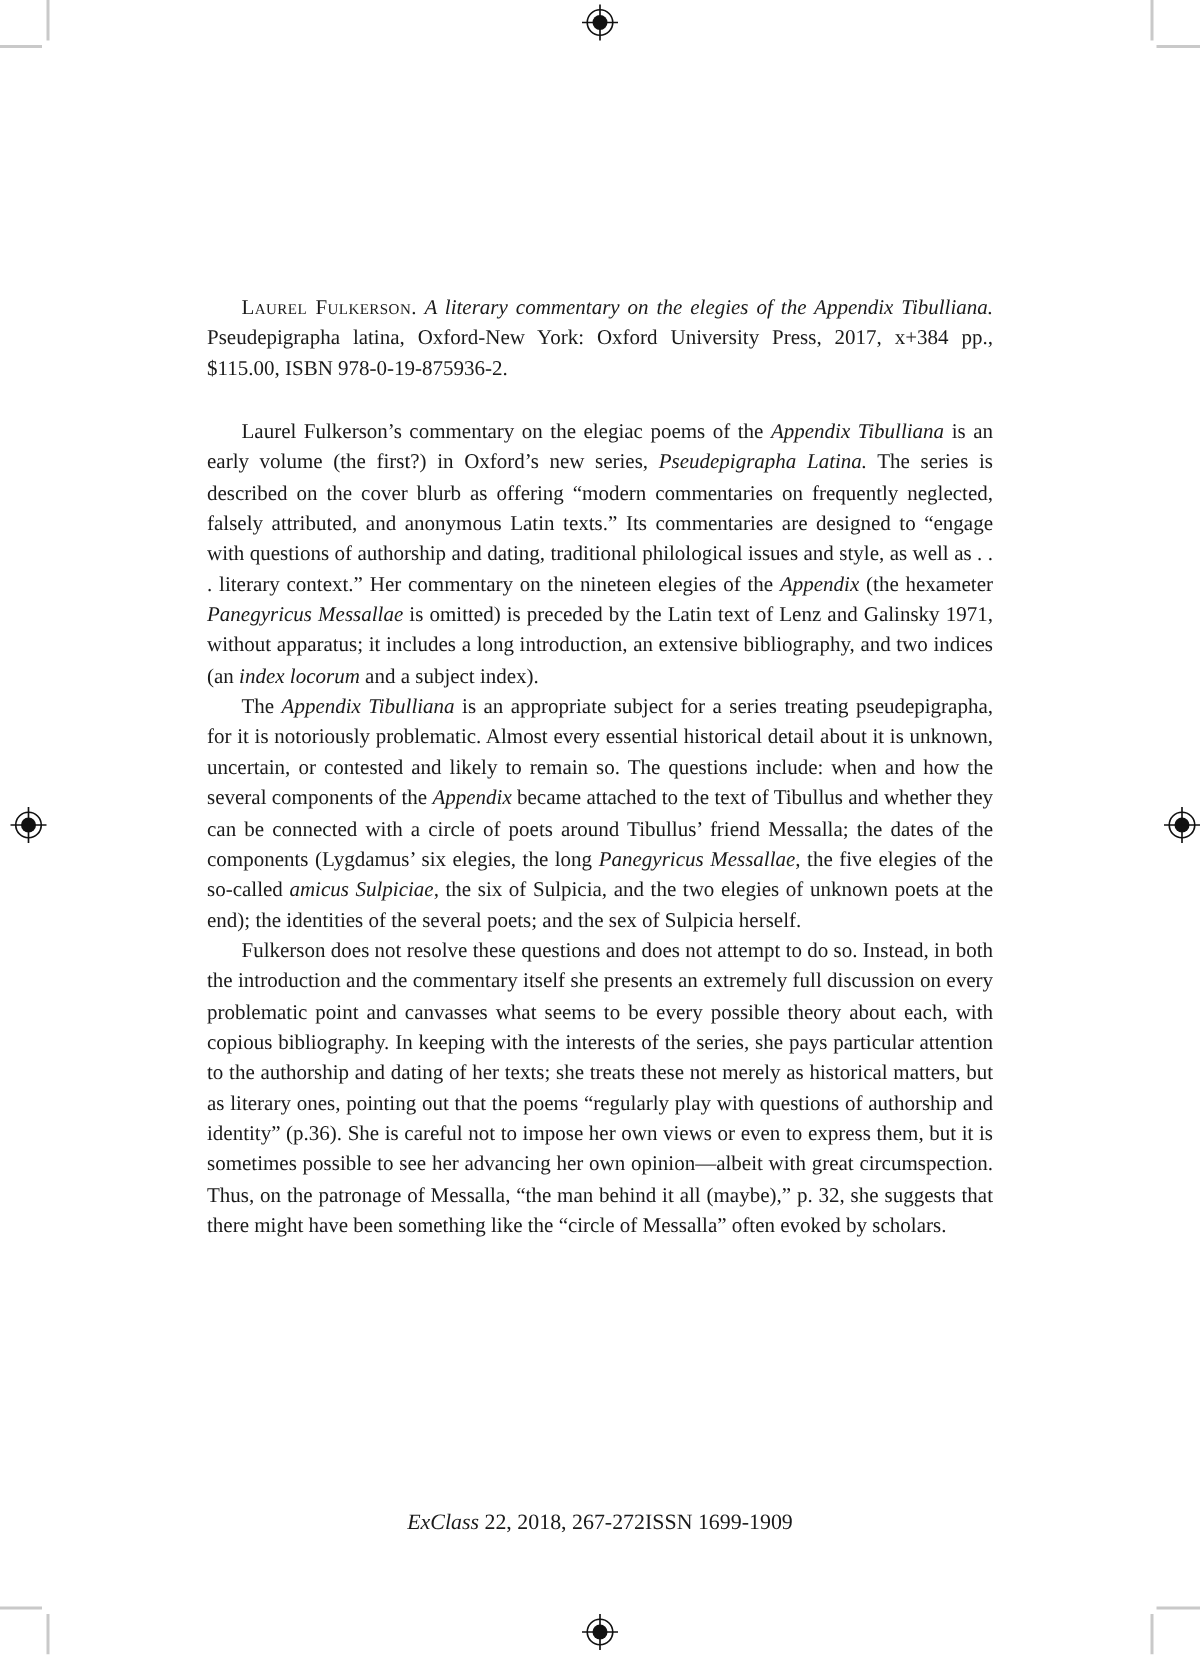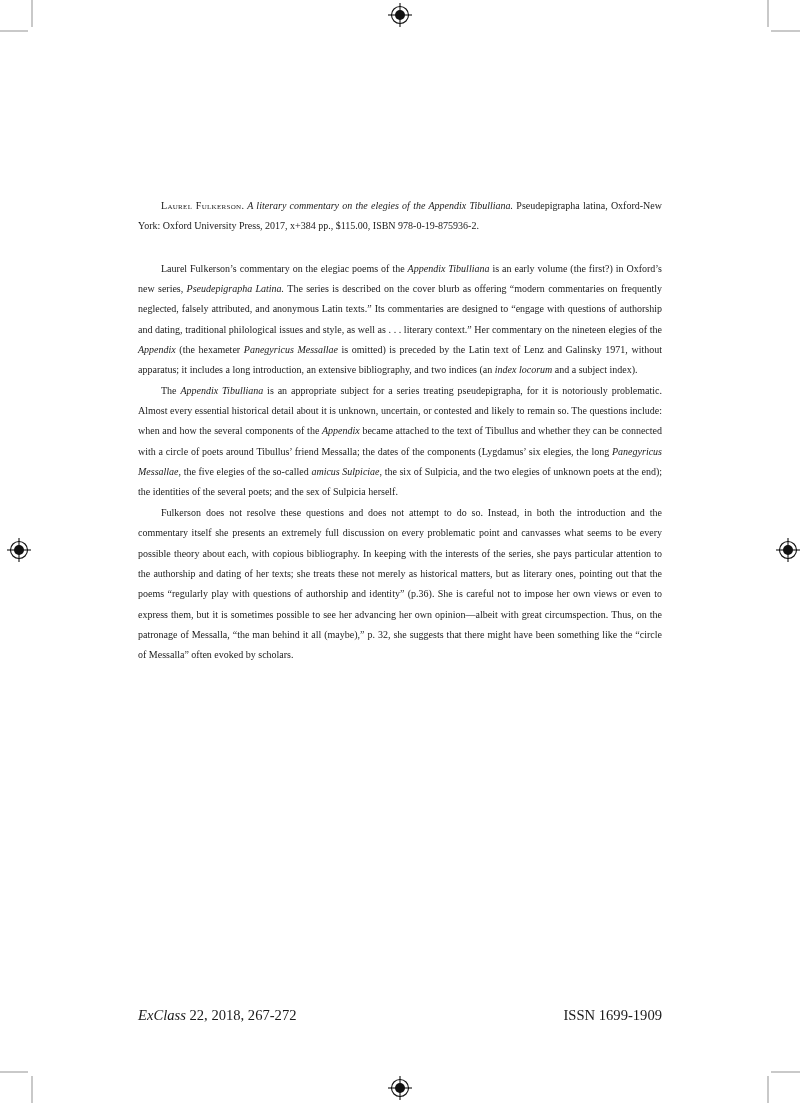--- a/index.html
+++ b/index.html
@@ -47,21 +47,21 @@
   
   .page-body {
     position: absolute;
     left: 138px;
     top: 196px;
     width: 524px;
   }
 
   p {
     margin: 0;
-    font-size: 10px;
+    font-size: 14px;
     line-height: 20.35px;
     text-align: justify;
     text-justify: inter-word;
     hyphens: none;
     -webkit-hyphens: none;
   }
 
   .headnote {
     margin-bottom: 22px;
   }
@@ -77,21 +77,21 @@
     letter-spacing: 0.3px;
   }
 
   
   .page-footer {
     position: absolute;
     left: 138px;
     top: 1007px;
     width: 524px;
     display: flex;
-    justify-content: space-between;
+    justify-content: center;
     align-items: baseline;
     font-size: 14.6px;
     color: #1a1a1a;
   }
   .footer-left  { white-space: pre; }
   .footer-right { white-space: pre; }
 </style>
 </head>
 <body>
 

